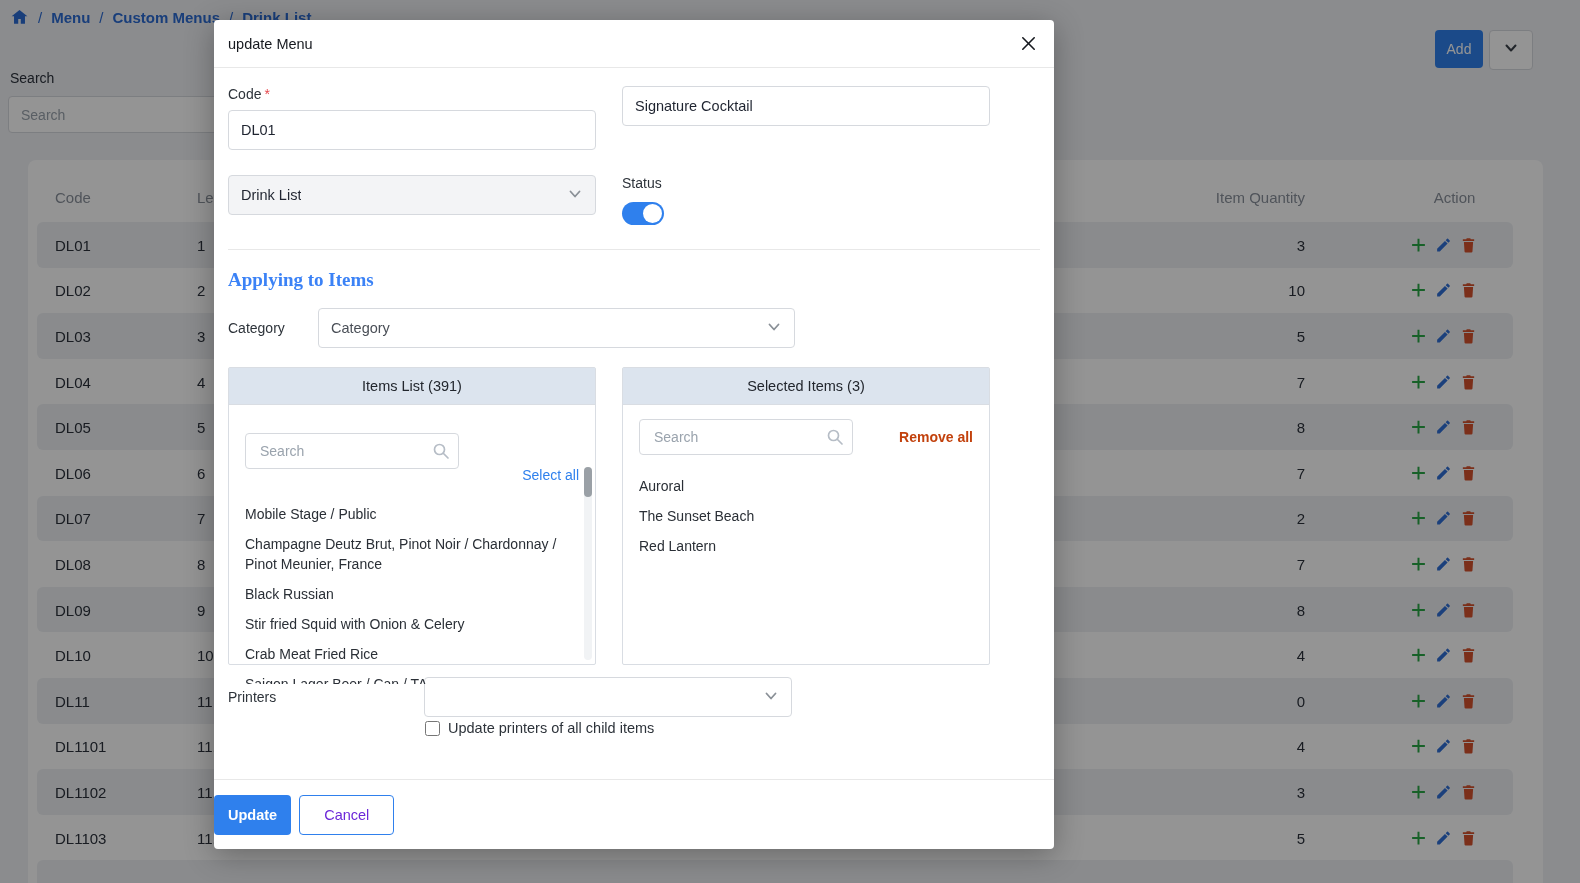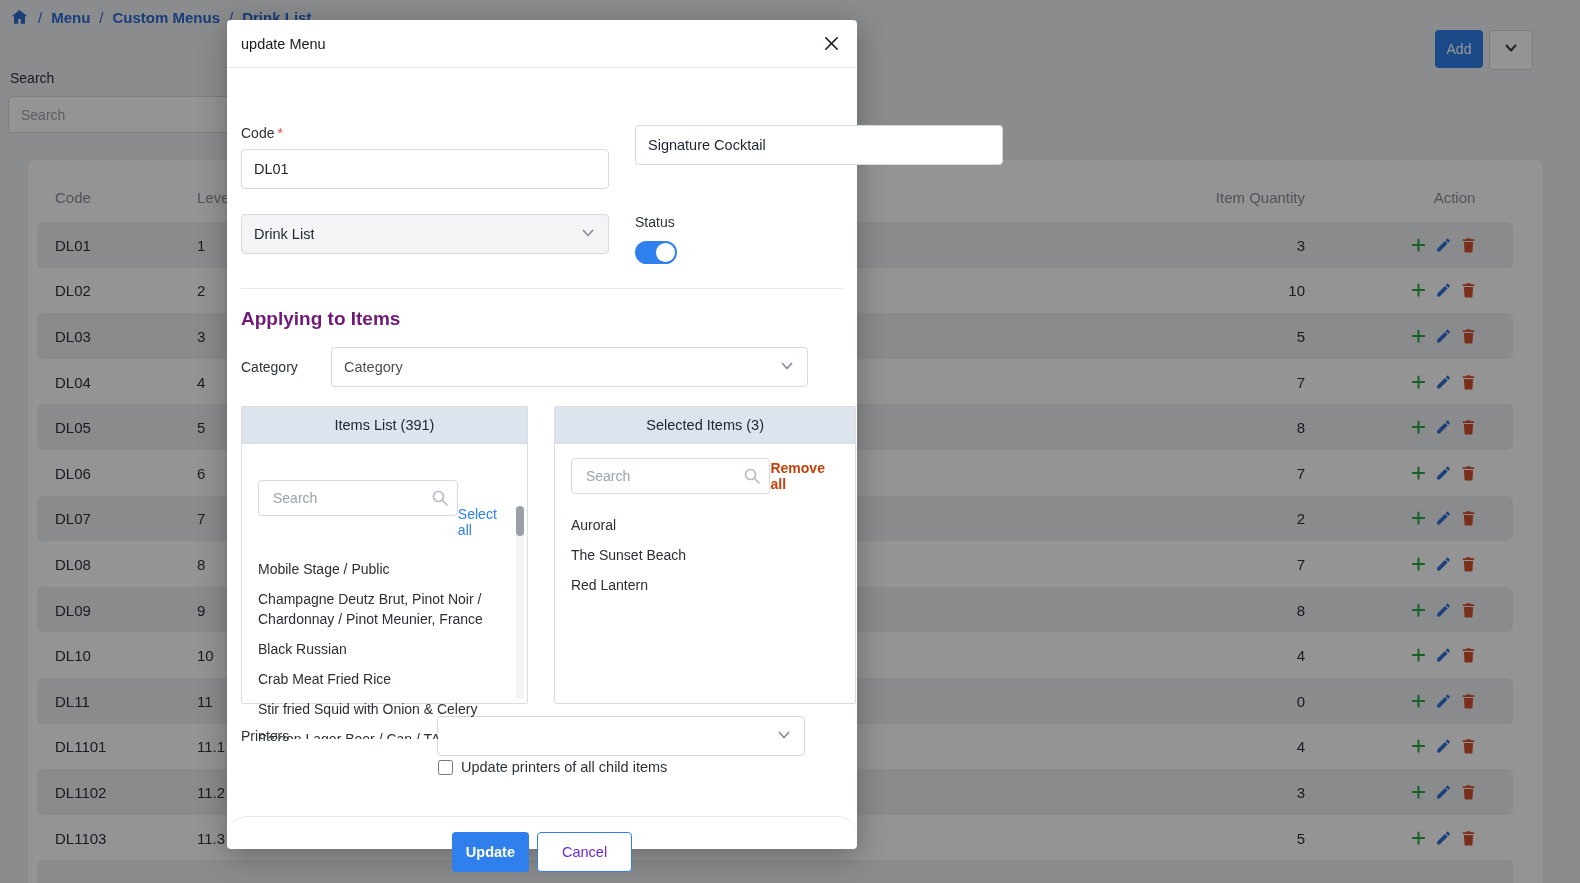--- a/index.html
+++ b/index.html
@@ -28,37 +28,37 @@
   .c-code{left:18px;}
   .c-level{left:160px;}
   .c-qty{right:208px;}
   .c-action-h{right:16px;width:85px;text-align:center;}
   .c-actions{position:absolute;top:50%;transform:translateY(-50%);right:36px;display:flex;gap:8px;align-items:center;}
   .c-actions .icon-btn{width:17px;height:17px;cursor:pointer;display:inline-flex;}
   .tbody .trow:last-child .c-actions{display:none;}
 
   
   .overlay{position:absolute;inset:0;background:rgba(0,0,0,0.42);z-index:50;}
-  .modal{position:absolute;left:227px;top:20px;width:630px;height:829px;background:#fff;border-radius:4px;z-index:100;box-shadow:0 6px 30px rgba(0,0,0,.3);display:flex;flex-direction:column;box-sizing:border-box;gap:39px;}
+  .modal{position:absolute;left:214px;top:20px;width:840px;height:829px;background:#fff;border-radius:4px;z-index:100;box-shadow:0 6px 30px rgba(0,0,0,.3);display:flex;flex-direction:column;box-sizing:border-box;}
   .modal-header{height:48px;flex:0 0 48px;border-bottom:1px solid #e8e8e8;display:flex;align-items:center;justify-content:space-between;padding:0 14px;box-sizing:border-box;}
   .modal-title{font-size:14.5px;color:#16191f;}
   .modal-close{cursor:pointer;display:flex;padding:2px;}
   .modal-body{flex:1 1 auto;padding:18px 14px 0 14px;box-sizing:border-box;}
   .fgrid{display:grid;grid-template-columns:368px 368px;column-gap:26px;}
   .flabel{font-size:14px;color:#2d333a;margin-bottom:6px;height:18px;}
   .req{color:#e5484d;margin-left:3px;}
   .tinput{width:100%;height:40px;border:1px solid #d6d9de;border-radius:4px;padding:0 12px;font-size:14.5px;color:#1f2430;box-sizing:border-box;outline:none;font-family:"Liberation Sans",sans-serif;background:#fff;}
   .row2{margin-top:25px;}
   .select{height:40px;border:1px solid #d6d9de;border-radius:4px;display:flex;align-items:center;justify-content:space-between;padding:0 12px;font-size:14.5px;color:#1f2430;box-sizing:border-box;cursor:pointer;background:#fff;}
   .select.gray{background:#f3f4f6;}
   .select .sel-text{white-space:nowrap;overflow:hidden;}
   .toggle{width:42px;height:23px;border-radius:12px;background:#2f80ed;position:relative;cursor:pointer;margin-top:9px;}
   .toggle .knob{position:absolute;right:2px;top:2px;width:19px;height:19px;border-radius:50%;background:#fff;}
   .divider{border:none;border-top:1px solid #e8e8e8;margin:24px 0 0 0;}
-  .section-heading{margin-top:16px;font-size:19px;font-weight:bold;color:#701a75;height:28px;line-height:28px;}
+  .section-heading{margin-top:16px;font-size:19px;font-weight:bold;color:#3b82f6;height:28px;line-height:28px;font-family:Liberation Serif, serif;}
   .cat-row{margin-top:14px;display:flex;align-items:center;}
   .cat-row .cat-label{width:90px;font-size:14px;color:#2d333a;}
   .cat-row .select{width:477px;color:#4a4f57;}
   .panels{margin-top:19px;display:flex;gap:26px;}
   .panel{width:368px;border:1px solid #d9dde3;border-radius:2px;box-sizing:border-box;background:#fff;}
   .panel-head{height:36px;background:#dce4ee;border-bottom:1px solid #d9dde3;display:flex;align-items:center;justify-content:center;font-size:14.5px;color:#22262d;}
   .panel-body{position:relative;height:259px;padding:14px 16px;box-sizing:border-box;}
   .panel-search-row{display:flex;align-items:center;justify-content:space-between;}
   .panel-search{position:relative;width:214px;}
   .panel-search input{width:100%;height:36px;border:1px solid #d6d9de;border-radius:4px;padding:0 32px 0 14px;font-size:14px;color:#2b313b;box-sizing:border-box;outline:none;font-family:"Liberation Sans",sans-serif;}
@@ -69,21 +69,21 @@
   .panel-list{margin-top:16px;font-size:14px;color:#2a2f36;overflow:hidden;height:185px;}
   .panel-list .li{line-height:20px;padding:5px 0;cursor:pointer;}
   .scroll-track{position:absolute;right:3px;top:62px;bottom:4px;width:8px;background:#f1f3f5;border-radius:4px;}
   .scroll-thumb{position:absolute;top:0;left:0;width:8px;height:30px;background:#9aa0a6;border-radius:4px;cursor:grab;}
   .printers-row{margin-top:12px;display:flex;align-items:center;}
   .printers-row .p-label{width:196px;font-size:14px;color:#2d333a;}
   .printers-row .select{width:368px;}
   .chk-row{margin-top:1px;margin-left:197px;display:flex;align-items:center;gap:8px;height:20px;}
   .chk-row input{width:15px;height:15px;margin:0;cursor:pointer;}
   .chk-row label{font-size:14.5px;color:#2d333a;}
-  .modal-footer{flex:0 0 69px;border-top:1px solid #e8e8e8;display:flex;align-items:center;justify-content:center;gap:8px;border-radius:20px;}
+  .modal-footer{flex:0 0 69px;border-top:1px solid #e8e8e8;display:flex;align-items:center;justify-content:flex-start;gap:8px;}
   .btn-update{min-width:72px;height:40px;background:#2f80ed;color:#fff;font-weight:bold;font-size:14.5px;border:none;border-radius:4px;cursor:pointer;padding:0 14px;font-family:"Liberation Sans",sans-serif;}
   .btn-cancel{min-width:68px;height:40px;background:#fff;color:#6d28d9;font-size:14.5px;border:1px solid #2f80ed;border-radius:4px;cursor:pointer;padding:0 24px;font-family:"Liberation Sans",sans-serif;}
 </style>
 </head>
 <body>
 
 <div class="viewport">
 
   <div class="breadcrumb">
     <a class="home-icon">
@@ -532,22 +532,22 @@
                     </svg>
                 </span>
               </span>
               <a class="link-select-all">Select all</a>
             </div>
             <div class="panel-list">
 
             <div class="li">Mobile Stage / Public</div>
                 <div class="li">Champagne Deutz Brut, Pinot Noir / Chardonnay / Pinot Meunier, France</div>
                 <div class="li">Black Russian</div>
+                <div class="li">Stir fried Squid with Onion &amp; Celery</div>
                 <div class="li">Crab Meat Fried Rice</div>
-                <div class="li">Stir fried Squid with Onion &amp; Celery</div>
                 <div class="li">Saigon Lager Beer / Can / TA</div>
               </div>
             <div class="scroll-track">
               <div class="scroll-thumb"></div>
             </div>
           </div>
         </div>
 
         <div class="panel">
           <div class="panel-head">Selected Items (3)</div>

